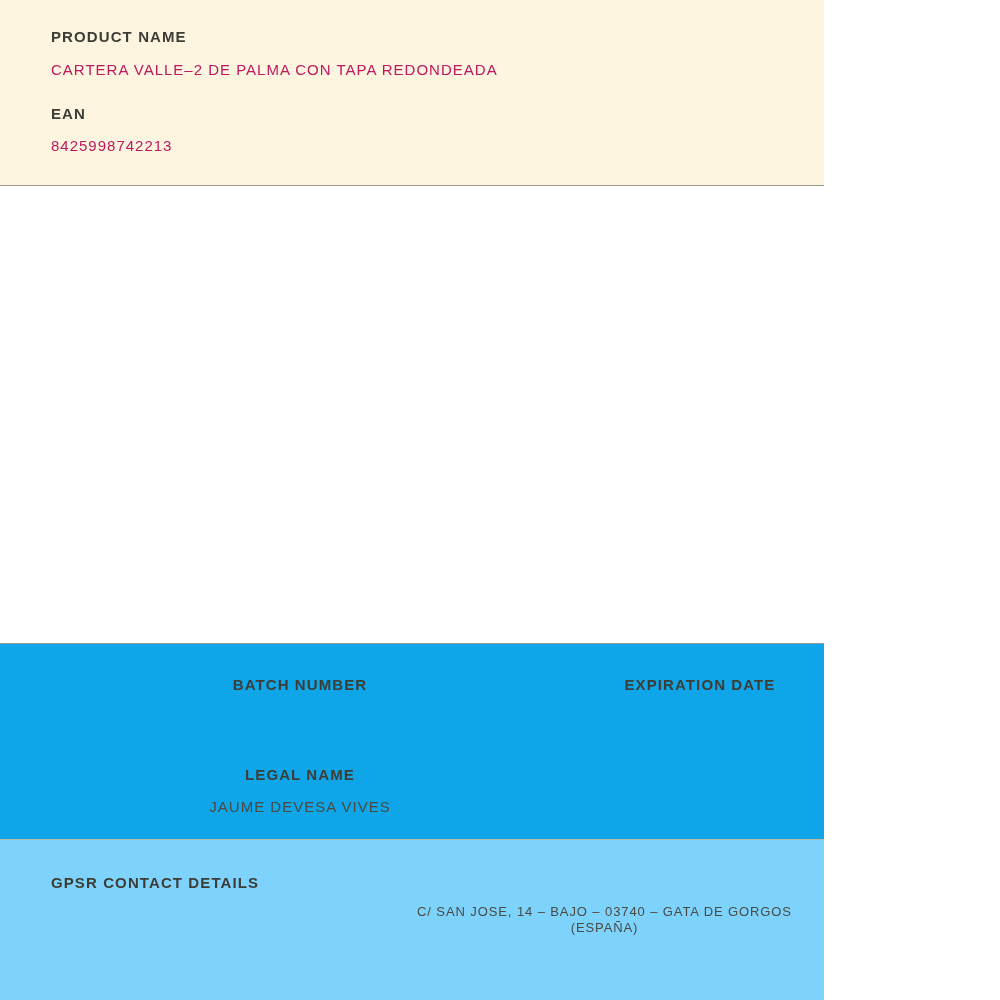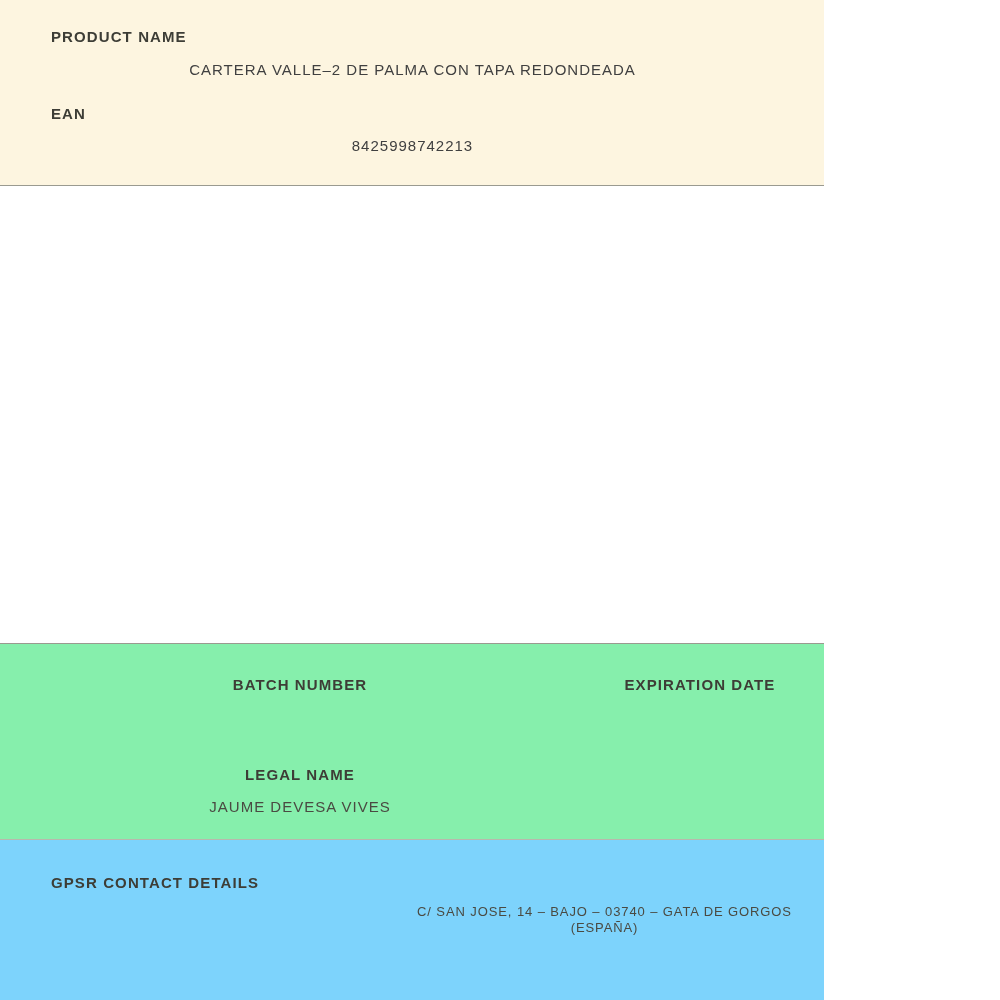--- a/index.html
+++ b/index.html
@@ -39,44 +39,43 @@
     letter-spacing: 1.1px;
     color: #3d3d36;
     text-transform: uppercase;
     margin: 0;
     line-height: 1.2;
   }
 
   .field-value {
     font-size: 15px;
     letter-spacing: 1.0px;
-    color: #404040;
+    color: #be185d;
     margin: 0;
     line-height: 1.2;
     text-transform: uppercase;
-    text-align: center;
   }
 
   .field-group-1 .field-label { padding-top: 6px; }
   .field-group-1 .field-value { padding-top: 15px; }
 
   .field-group-2 { margin-top: 26px; }
   .field-group-2 .field-value { padding-top: 14px; }
 
   
   .middle-block {
     background: #ffffff;
     flex: 1 1 auto;
     border-bottom: 1px solid #9a9a90;
     position: relative;
   }
 
   
   .meta-block {
-    background: #86efac;
+    background: #0ea5e9;
     height: 196px;
     box-sizing: border-box;
     border-bottom: 1px solid #b9b9ac;
     position: relative;
   }
 
   .meta-row {
     display: flex;
     width: 1000px;
   }

